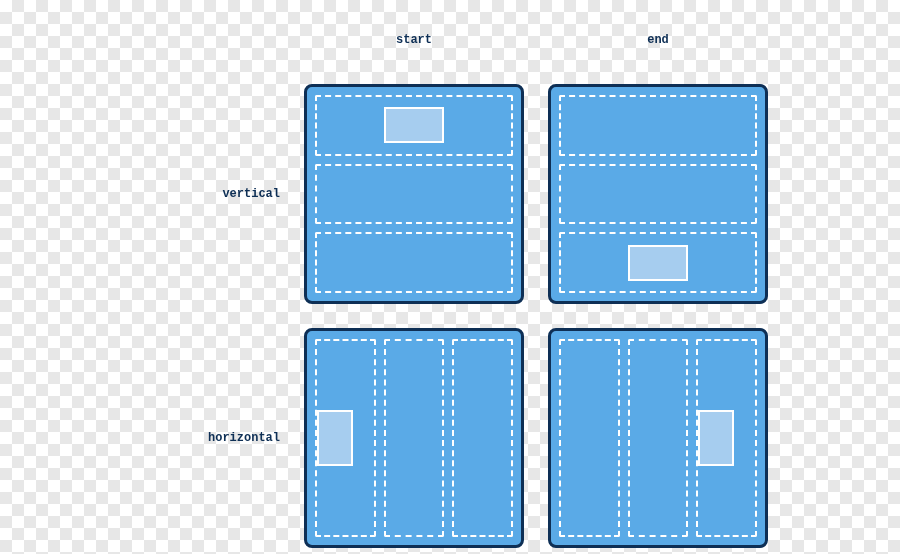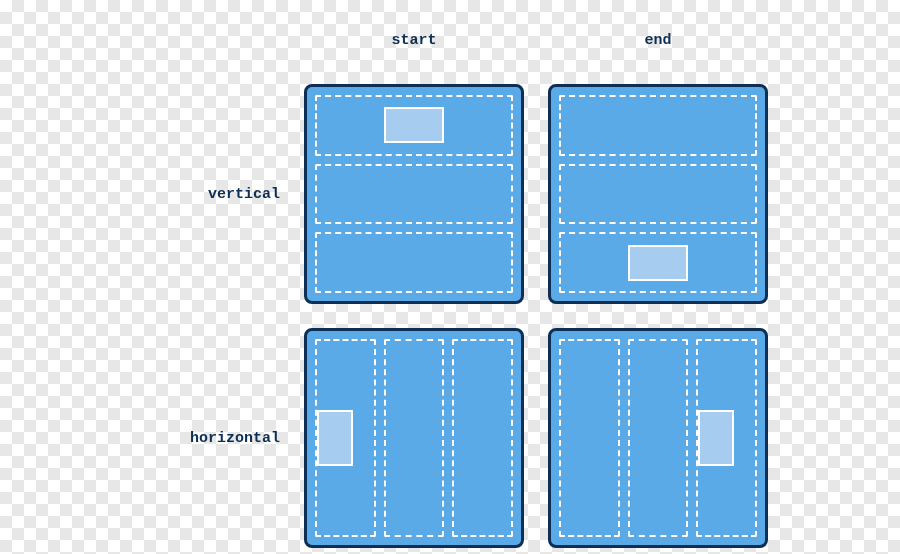--- a/index.html
+++ b/index.html
@@ -28,21 +28,21 @@
     grid-template-columns: 140px 220px 220px;
     grid-template-rows: 40px 220px 220px;
     column-gap: 24px;
     row-gap: 24px;
     align-items: center;
     justify-items: center;
   }
 
   .label {
     font-weight: bold;
-    font-size: 15px;
+    font-size: 12px;
     color: #0e2f55;
   }
   .row-label { justify-self: end; font-family: Liberation Mono, monospace; }
   .col-label { align-self: center; }
 
   .panel {
     width: 220px;
     height: 220px;
     background: #5aaae7;
     border: 3px solid #0e2f55;

